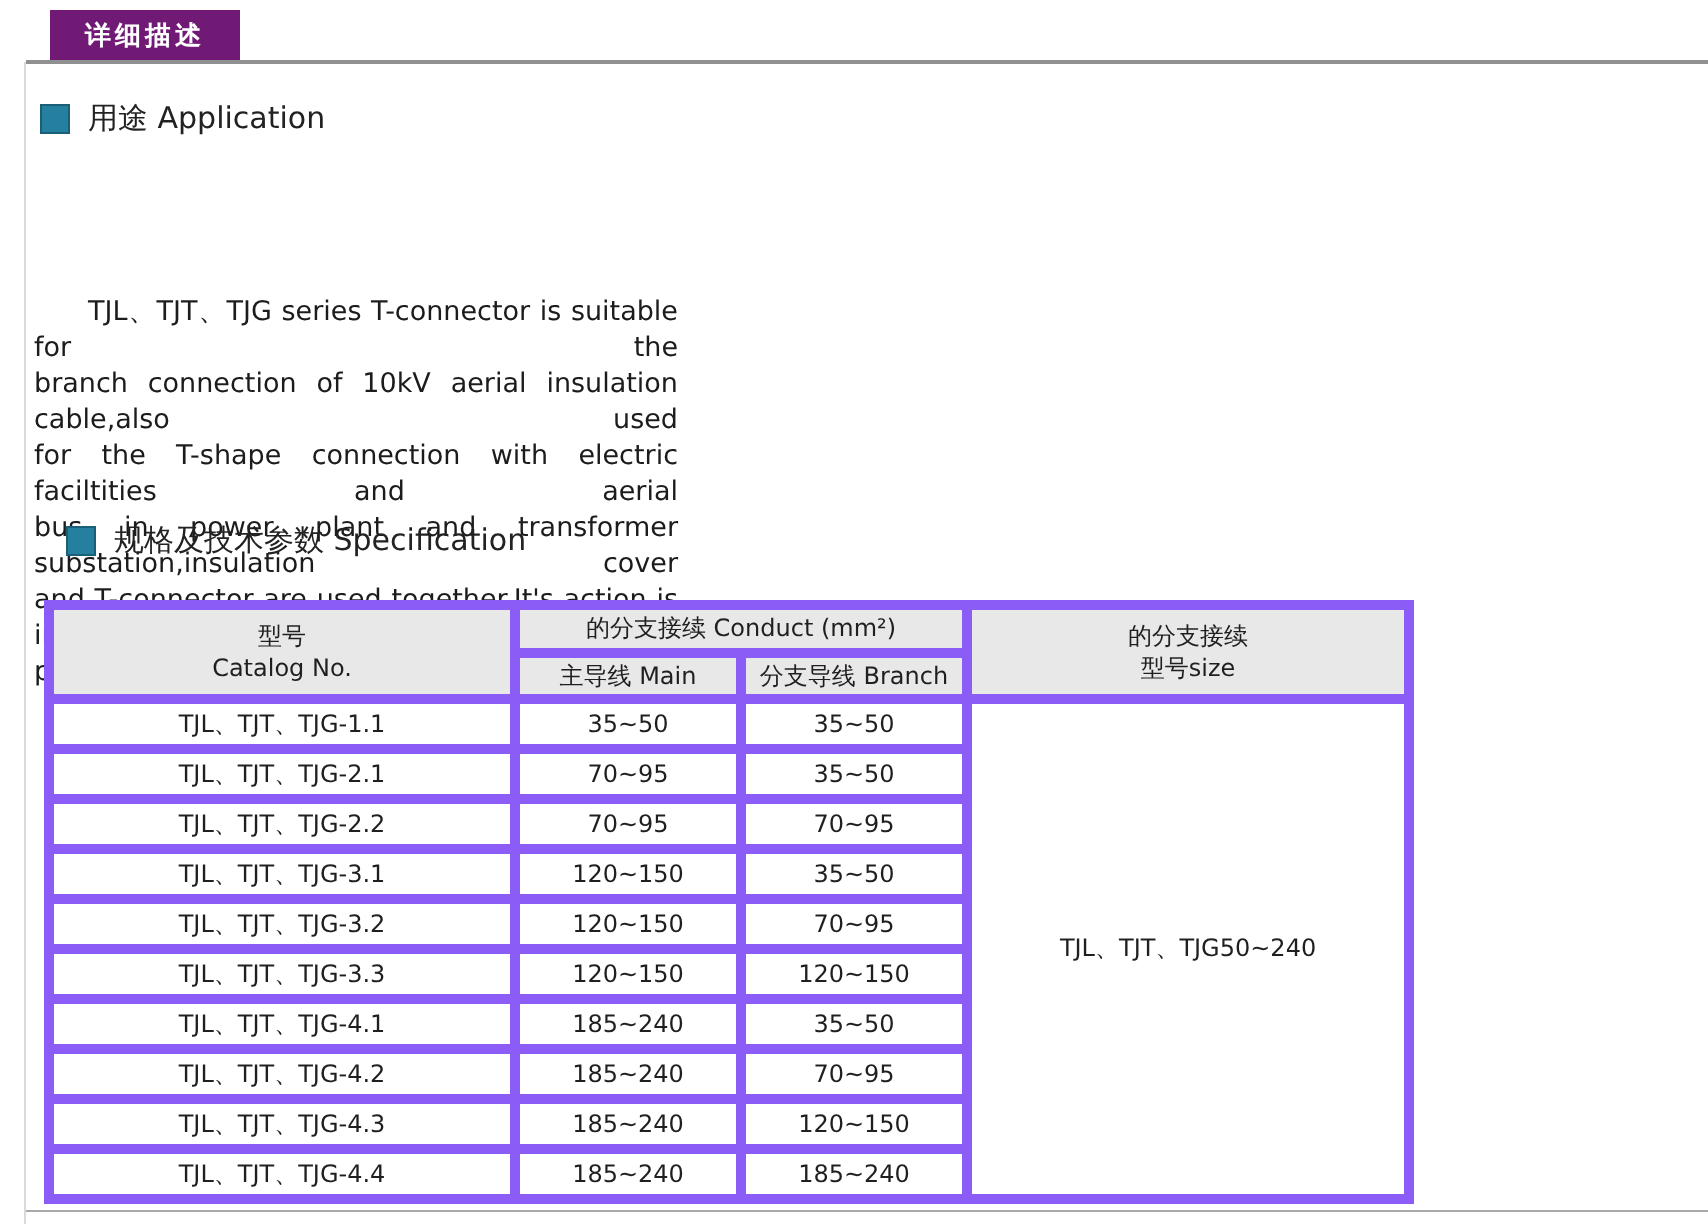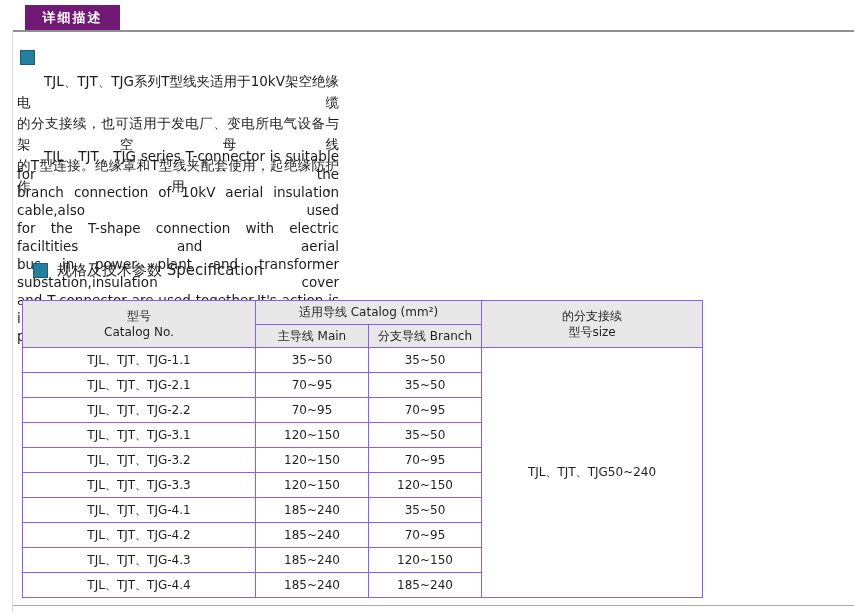--- a/index.html
+++ b/index.html
@@ -31,48 +31,44 @@
   .zh-line.last{text-align-last:justify;}
   .en-line{line-height:18px;text-align:justify;text-align-last:justify;}
   .en-line.last{text-align-last:left;}
   .indent{text-indent:2em;}
 
   table.spec{
     position:absolute;left:22px;top:300px;border-collapse:collapse;table-layout:fixed;
     width:680px;font-size:12px;
   }
   table.spec th,table.spec td{
-    border:1px solid #8b5cf6;text-align:center;vertical-align:middle;
+    border:5px solid #8b5cf6;text-align:center;vertical-align:middle;
     font-weight:normal;color:#1f1f1f;padding:0;
   }
   table.spec thead th{background:#e8e8e8;}
   tr.hdr1{height:24px;}
   tr.hdr2{height:23px;}
   tr.data{height:25px;background:#ffffff;}
   .two-line span{display:block;line-height:16px;}
 </style>
 </head>
 <body>
 
 <div class="page">
 
   <div class="tab">详细描述</div>
   <div class="top-rule"></div>
   <div class="left-rule"></div>
   <div class="bottom-rule"></div>
 
   <div class="sec-heading" id="app-heading">
     <span class="bullet"></span>
+    <span>用途 Application</span>
   </div>
 
-  <div class="para" id="zh-para">
-    <div class="zh-line indent">TJL、TJT、TJG系列T型线夹适用于10kV架空绝缘电缆</div>
-    <div class="zh-line">的分支接续，也可适用于发电厂、变电所电气设备与架空母线</div>
-    <div class="zh-line last">的T型连接。绝缘罩和T型线夹配套使用，起绝缘防护作用。</div>
-  </div>
 
   <div class="para" id="en-para">
     <div class="en-line indent">TJL、TJT、TJG series T-connector is suitable for the</div>
     <div class="en-line">branch connection of 10kV aerial insulation cable,also used</div>
     <div class="en-line">for the T-shape connection with electric faciltities and aerial</div>
     <div class="en-line">bus in power plant and transformer substation,insulation cover</div>
     <div class="en-line">and T-connector are used together.It's action is insulation</div>
     <div class="en-line last">protection.</div>
   </div>
 
@@ -87,21 +83,21 @@
         <col style="width:113px">
         <col style="width:113px">
         <col style="width:221px">
     </colgroup>
     <thead>
       <tr class="hdr1">
         <th rowspan="2" class="two-line">
           <span>型号</span>
           <span>Catalog No.</span>
         </th>
-        <th colspan="2">适用导线 Catalog (mm²)</th>
+        <th colspan="2">的分支接续 Conduct (mm²)</th>
         <th rowspan="2" class="two-line">
           <span>的分支接续</span>
           <span>型号size</span>
         </th>
       </tr>
       <tr class="hdr2">
         <th>主导线 Main</th>
         <th>分支导线 Branch</th>
       </tr>
     </thead>

